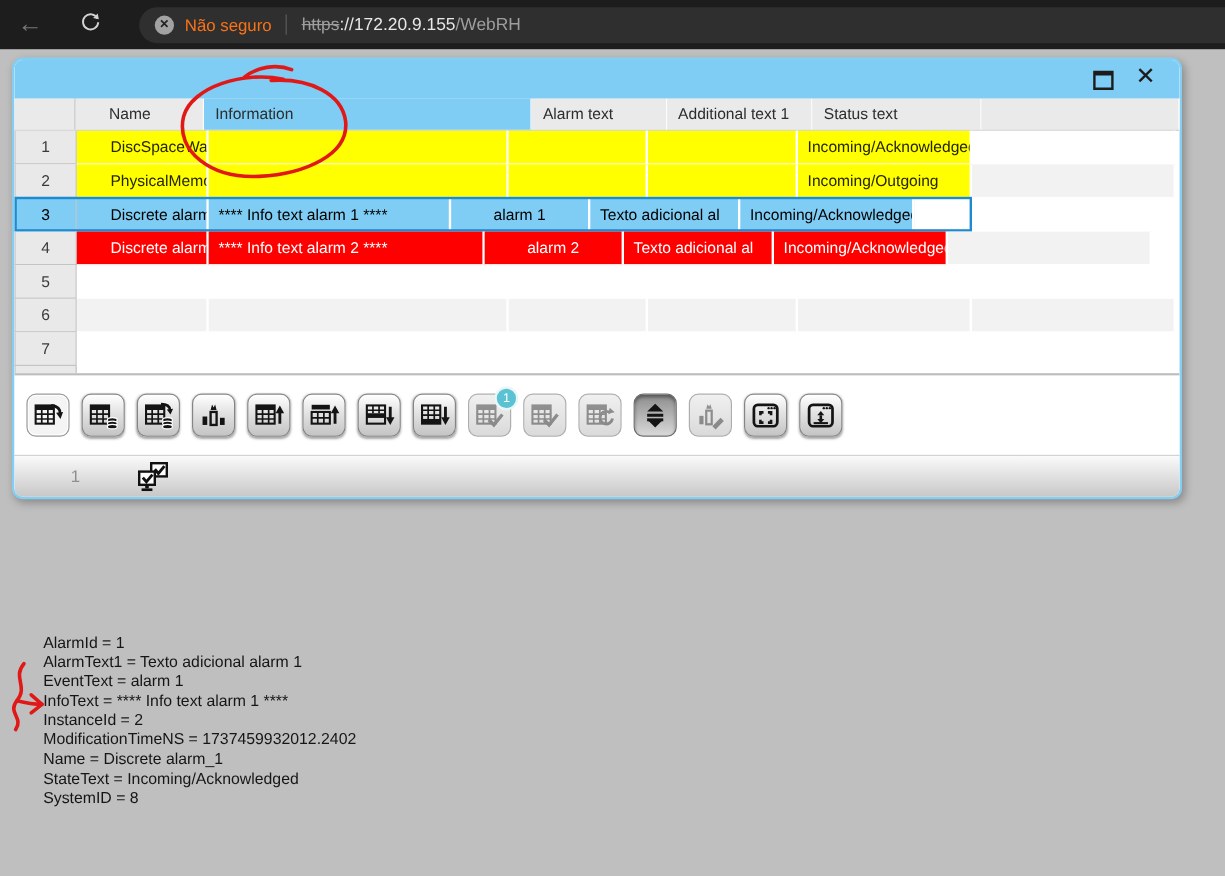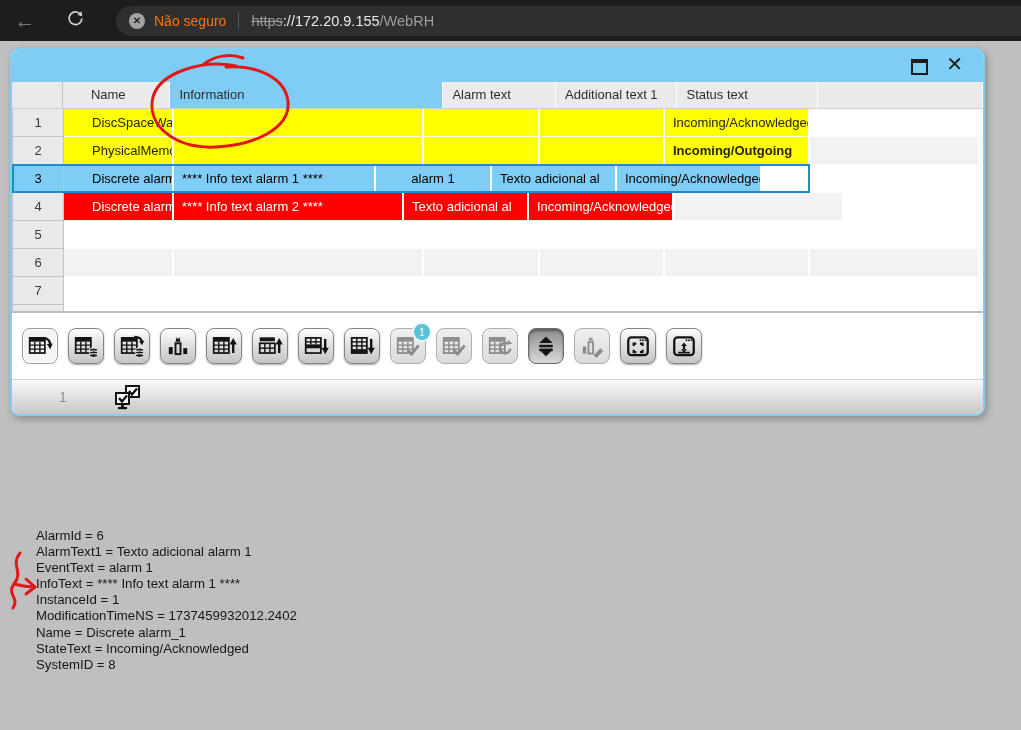--- a/index.html
+++ b/index.html
@@ -154,36 +154,37 @@
         <div class="cell c-yellow" style="width: 125px;"></div>
         <div class="cell c-yellow" style="width: 145px;">Incoming/Acknowledged</div>
         <div class="cell plain" style="width: 170px;"></div>
       </div>
       <div class="trow even">
         <div class="cell num" style="width: 52px;">2</div>
         <div class="cell c-yellow name" style="width: 110px;">PhysicalMemo</div>
         <div class="cell c-yellow" style="width: 250px;"></div>
         <div class="cell c-yellow alarm" style="width: 116px;"></div>
         <div class="cell c-yellow" style="width: 125px;"></div>
-        <div class="cell c-yellow" style="width: 145px; font-weight: bold;">Incoming/Outgoing</div>
+        <div class="cell c-yellow" style="width: 145px;">Incoming/Outgoing</div>
         <div class="cell plain" style="width: 170px;"></div>
       </div>
       <div class="trow odd selected">
         <div class="cell num" style="width: 52px;">3</div>
         <div class="cell c-sel name" style="width: 110px;">Discrete alarm</div>
         <div class="cell c-sel" style="width: 202px;">**** Info text alarm 1 ****</div>
         <div class="cell c-sel alarm" style="width: 116px;">alarm 1</div>
         <div class="cell c-sel" style="width: 125px;">Texto adicional al</div>
         <div class="cell c-sel" style="width: 145px;">Incoming/Acknowledged</div>
         <div class="cell plain" style="width: 170px;"></div>
       </div>
       <div class="trow even">
         <div class="cell num" style="width: 52px;">4</div>
         <div class="cell c-red name" style="width: 110px;">Discrete alarm</div>
         <div class="cell c-red" style="width: 230px;">**** Info text alarm 2 ****</div>
+        <div class="cell c-red alarm" style="width: 116px;">alarm 2</div>
         <div class="cell c-red" style="width: 125px;">Texto adicional al</div>
         <div class="cell c-red" style="width: 145px;">Incoming/Acknowledged</div>
         <div class="cell plain" style="width: 170px;"></div>
       </div>
       <div class="trow odd">
         <div class="cell num" style="width: 52px;">5</div>
         <div class="cell plain name" style="width: 110px;"></div>
         <div class="cell plain" style="width: 250px;"></div>
         <div class="cell plain alarm" style="width: 116px;"></div>
         <div class="cell plain" style="width: 125px;"></div>
@@ -390,21 +391,21 @@
         <path d="M17 8 L20 11.5 L25 5.5" fill="none" stroke="#111" stroke-width="2.4"></path>
         <rect x="4" y="10" width="13" height="11" fill="#fff" stroke="#111" stroke-width="2"></rect>
         <path d="M7 15 L10 18.5 L15 12.5" fill="none" stroke="#111" stroke-width="2.4"></path>
         <rect x="9" y="21" width="3" height="3" fill="#111"></rect>
         <rect x="6" y="24" width="9" height="2.2" fill="#111"></rect>
       </svg>
     </span>
   </div>
 </div>
 
-<div class="info-block" id="infoblock"><div>AlarmId = 6</div><div>AlarmText1 = Texto adicional alarm 1</div><div>EventText = alarm 1</div><div>InfoText = **** Info text alarm 1 ****</div><div>InstanceId = 1</div><div>ModificationTimeNS = 1737459932012.2402</div><div>Name = Discrete alarm_1</div><div>StateText = Incoming/Acknowledged</div><div>SystemID = 8</div></div>
+<div class="info-block" id="infoblock"><div>AlarmId = 1</div><div>AlarmText1 = Texto adicional alarm 1</div><div>EventText = alarm 1</div><div>InfoText = **** Info text alarm 1 ****</div><div>InstanceId = 2</div><div>ModificationTimeNS = 1737459932012.2402</div><div>Name = Discrete alarm_1</div><div>StateText = Incoming/Acknowledged</div><div>SystemID = 8</div></div>
 
 <svg class="annot" width="1021" height="730" viewBox="0 0 1021 730">
   <g stroke="#e01818" stroke-width="3" fill="none" stroke-linecap="round">
     <path d="M236 66 C 204 59 160 72 153 97 C 146 126 176 149 216 147 C 254 145 291 129 288 101 C 285 78 258 65 226 67"></path>
     <path d="M204 64 C 214 56 230 53 243 58"></path>
     <path d="M20 553 C 10 565 24 572 14 584 C 6 594 20 598 13 608"></path>
     <path d="M14 584 C 22 586 29 587 35 587"></path>
     <path d="M35 587 L26 579 M35 587 L26 594"></path>
   </g>
 </svg>

